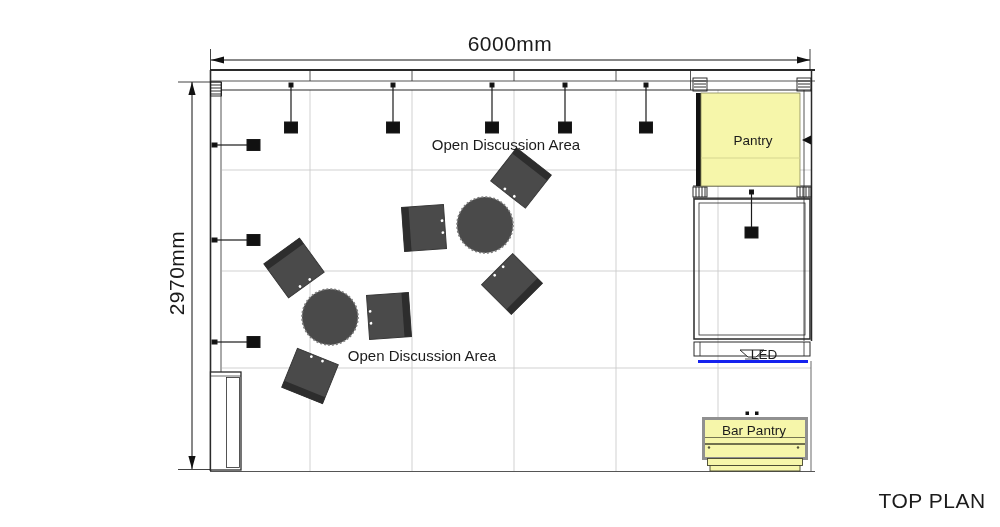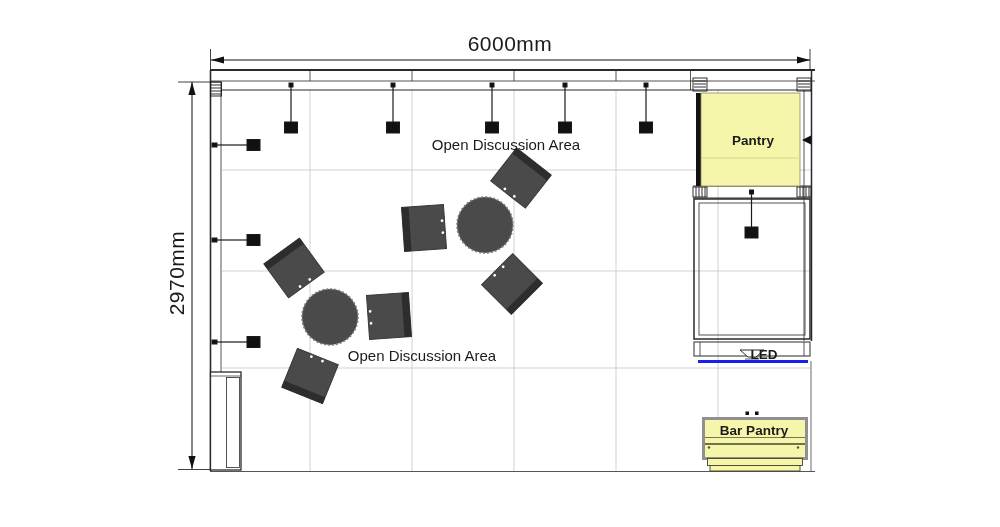--- a/index.html
+++ b/index.html
@@ -4,21 +4,21 @@
 <style>
   html,body{margin:0;padding:0;background:#ffffff;}
   #canvas{position:relative;width:984px;height:527px;background:#ffffff;overflow:hidden;
           font-family:"Liberation Sans",sans-serif;}
   svg{position:absolute;left:0;top:0;}
   .label{position:absolute;transform:translate(-50%,-50%);color:#1b1b1b;white-space:nowrap;
          font-family:"Liberation Sans",sans-serif;}
   .dim-text{font-size:21px;letter-spacing:0.5px;}
   .dim-text-v{transform:translate(-50%,-50%) rotate(-90deg);}
   .area-text{font-size:15px;}
-  .small-text{font-size:13.5px;font-weight:bold;}
+  .small-text{font-size:13.5px;}
   .title-text{font-size:21px;letter-spacing:0.5px;}
 </style>
 </head>
 <body>
 
 <div id="canvas">
 
   <svg width="1000" height="527" viewBox="0 0 1000 527">
 
     <g stroke="#cccccc" stroke-width="0.9">
@@ -227,13 +227,14 @@
     </g>
   </svg>
 
   <div class="label dim-text" style="left:510px;top:44px;">6000mm</div>
   <div class="label dim-text dim-text-v" style="left:177px;top:273px;">2970mm</div>
   <div class="label area-text" style="left:506px;top:144px;">Open Discussion Area</div>
   <div class="label area-text" style="left:422px;top:355px;">Open Discussion Area</div>
   <div class="label small-text" style="left:753px;top:140px;">Pantry</div>
   <div class="label small-text" style="left:764px;top:354px;">LED</div>
   <div class="label small-text" style="left:754px;top:430px;">Bar Pantry</div>
+  <div class="label title-text" style="left:932px;top:501px;">TOP PLAN</div>
 </div>
 
 </body></html>

